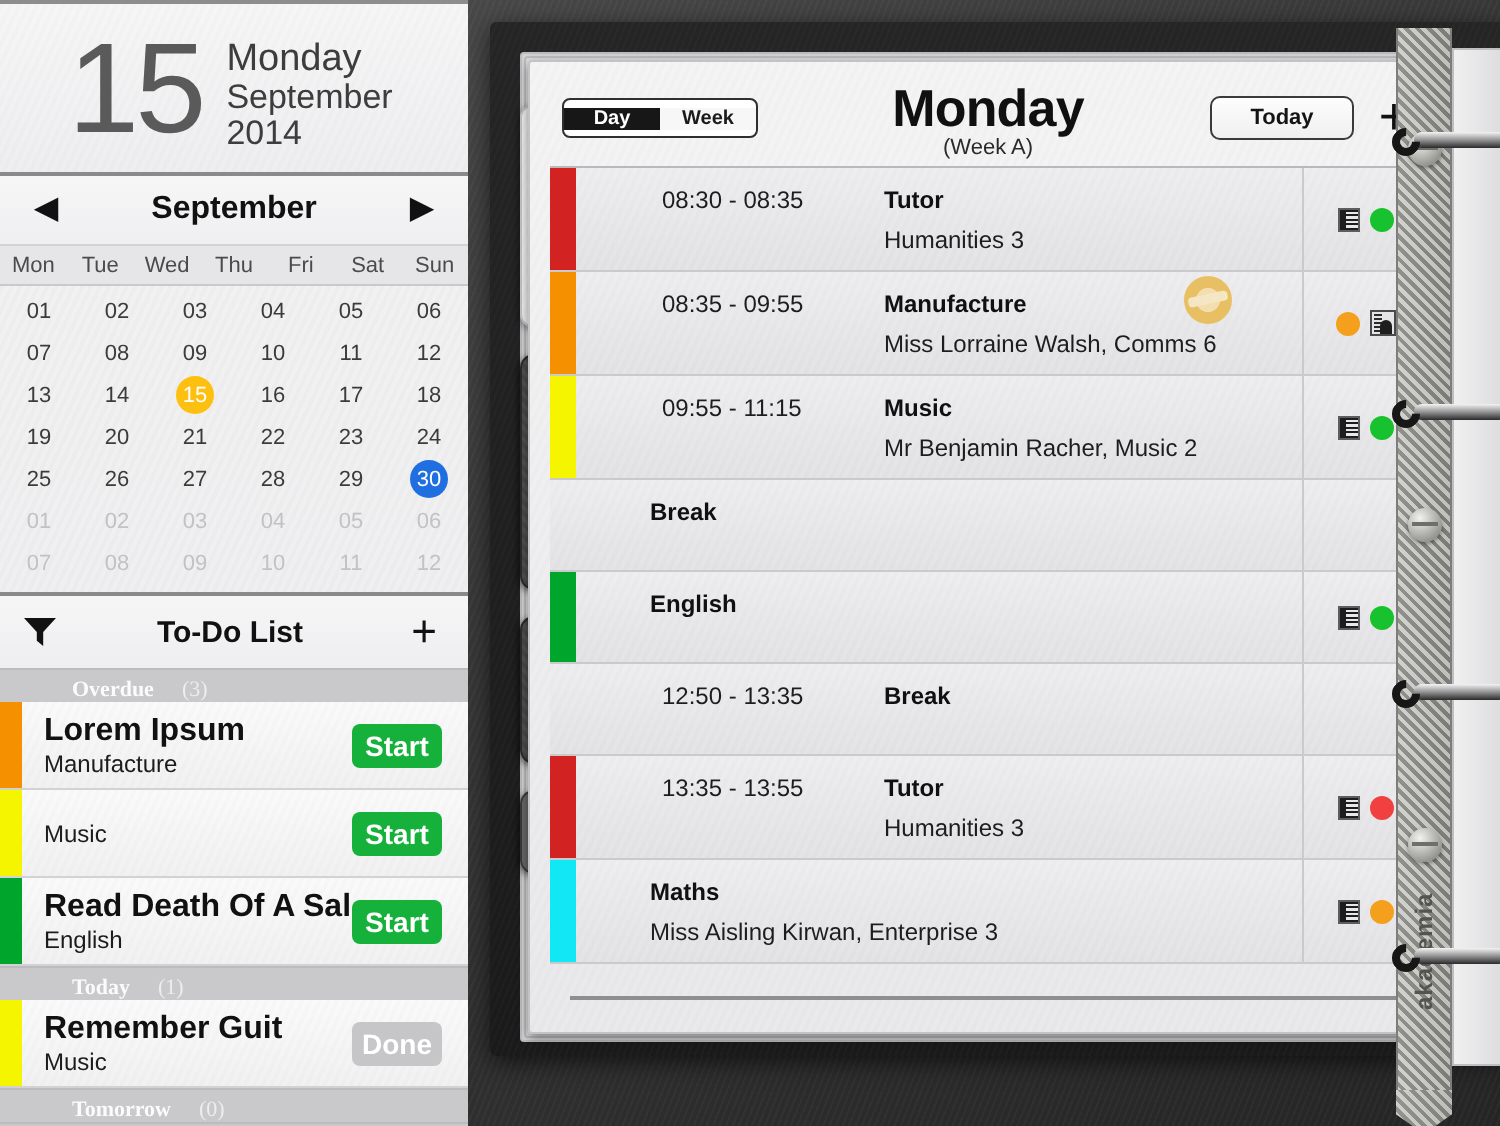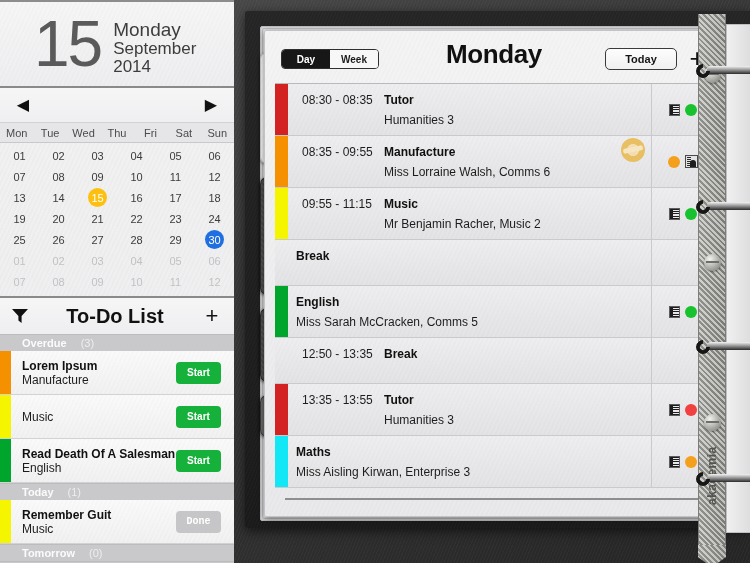--- a/index.html
+++ b/index.html
@@ -58,48 +58,49 @@
     font-size:11px;
   }
   .cal-cell .pill.today{ background:#fdc010; color:#fff; }
   .cal-cell .pill.sel{ background:#1f6fe0; color:#fff; }
 
   
   #todo-header{
     height:36px; display:flex; align-items:center; padding:0 12px;
     background:linear-gradient(#f6f6f7,#eeeef0);
   }
-  #todo-title{ flex:1; text-align:center; font-size:20px; font-weight:bold; color:#111; }
+  #todo-title{ flex:1; text-align:center; font-size:15px; font-weight:bold; color:#111; }
   #filter-icon svg{ display:block; }
   #todo-add{ font-size:22px; color:#111; line-height:20px; width:20px; text-align:center; font-weight:300;}
   #todo-list{ }
   .todo-group{
-    height:17px; background:#c9c9cb; display:flex; align-items:center; padding-left:22px;
+    height:17px; background:#c9c9cb; display:flex; align-items:flex-end; padding-left:36px;
     border-top:1px solid #bcbcbe;
+    font-family:Liberation Serif, serif;
   }
   .todo-group .g-name{ font-size:11px; color:#fbfbfb; font-weight:bold; }
   .todo-group .g-count{ font-size:11px; color:#ededed; margin-left:14px; }
   .todo-row{
     height:44px; display:flex; align-items:center; position:relative;
     background:
       repeating-linear-gradient(115deg, rgba(0,0,0,0.012) 0 2px, rgba(255,255,255,0.02) 2px 4px),
       linear-gradient(#fafafa,#f1f1f2);
     border-bottom:1px solid #d2d2d4;
   }
   .todo-color{ position:absolute; left:0; top:0; bottom:0; width:11px; }
   .todo-texts{ margin-left:22px; flex:1; overflow:hidden; }
-  .todo-name{ font-size:12px; font-weight:bold; color:#111; white-space:nowrap; overflow:hidden; }
+  .todo-name{ font-size:16px; font-weight:bold; color:#111; white-space:nowrap; overflow:hidden; }
   .todo-sub{ font-size:12px; color:#1c1c1c; }
   .todo-btn{
     width:45px; height:22px; border-radius:4px; margin-right:13px;
     display:flex; align-items:center; justify-content:center;
-    font-size:10px; font-weight:bold; color:#fff;
+    font-size:14px; font-weight:bold; color:#fff;
   }
   .todo-btn.start{ background:#16b13b; }
-  .todo-btn.done{ background:#c6c6c8;font-family:Liberation Mono, monospace; }
+  .todo-btn.done{ background:#c6c6c8; }
 
   
   #desk{
     position:absolute; left:234px; top:0; width:516px; height:563px;
     background:
       repeating-linear-gradient(112deg, rgba(255,255,255,0.022) 0 1px, rgba(0,0,0,0.03) 1px 3px),
       linear-gradient(150deg,#4a4a4a 0%,#3a3a3a 35%,#2e2e2e 70%,#262626 100%);
     overflow:hidden;
   }
   
@@ -161,20 +162,21 @@
     display:flex;align-items:center;justify-content:center;
     box-shadow:-1px 1px 3px rgba(0,0,0,.5);
   }
 
   
   #page-top{ height:52px; position:relative; }
   #seg-control{
     position:absolute; left:16px; top:18px; width:98px; height:20px;
     border:1px solid #2f2f2f; border-radius:4px; overflow:hidden; display:flex;
     background:#fff;
+    align-items:center;
   }
   .seg{
     flex:1; display:flex; align-items:center; justify-content:center;
     font-size:10px; font-weight:bold;
   }
   .seg.on{ background:#171717; color:#fff; }
   .seg.off{ background:#f7f7f7; color:#1b1b1b; }
   #page-title{
     position:absolute; left:0; right:0; top:8px; text-align:center;
     font-size:26px; font-weight:bold; color:#101010; letter-spacing:-.4px;
@@ -196,20 +198,21 @@
     font-size:26px; font-weight:300; color:#111; line-height:24px;
   }
 
   #table-wrap{ position:absolute; left:10px; right:10px; top:52px; bottom:30px; }
   .tt-row{
     display:flex; position:relative; min-height:46px;
     border-bottom:1px solid #cacacc;
     background:
       repeating-linear-gradient(115deg, rgba(0,0,0,0.01) 0 2px, rgba(255,255,255,0.02) 2px 4px),
       linear-gradient(#eeeef0,#e3e3e5);
+    gap: 29px;
   }
   .tt-row:first-child{ border-top:1px solid #b9b9bb; }
   .tt-color{ width:13px; flex:0 0 13px; }
   .tt-time{
     flex:0 0 88px; font-size:12px; color:#1d1d1d; padding:9px 0 0 14px; white-space:nowrap;
   }
   .tt-main{ flex:1; padding:9px 0 8px 8px; position:relative; }
   .tt-subject{ font-size:12px; font-weight:bold; color:#101010; }
   .tt-detail{ font-size:12px; color:#1d1d1d; margin-top:6px; }
   .tt-icons{
@@ -307,20 +310,21 @@
     <div id="date-words">
       <div id="weekday-name">Monday</div>
       <div id="month-year">September 2014</div>
     </div>
   </div>
 
   <div class="lp-section-sep"></div>
 
   <div id="cal-nav">
     <div class="cal-arrow">◀</div>
+    <div id="cal-month-label">September</div>
     <div class="cal-arrow">▶</div>
   </div>
 
   <div id="cal-weekdays">
       <div>Mon</div>
       <div>Tue</div>
       <div>Wed</div>
       <div>Thu</div>
       <div>Fri</div>
       <div>Sat</div>
@@ -542,20 +546,21 @@
       </div>
     </div>
 
   <div id="page">
     <div id="page-top">
       <div id="seg-control">
           <div class="seg on">Day</div>
           <div class="seg off">Week</div>
         </div>
       <div id="page-title">Monday</div>
+      <div id="page-subtitle">(Week A)</div>
       <div id="today-btn">Today</div>
       <div id="add-btn">+</div>
     </div>
     <div id="table-wrap">
         <div class="tt-row">
           <div class="tt-color" style="background: rgb(211, 34, 34);"></div>
           <div class="tt-time">08:30 - 08:35</div>
           <div class="tt-main">
             <div class="tt-subject">Tutor</div>
             <div class="tt-detail">Humanities 3</div>
@@ -594,21 +599,20 @@
           <div class="tt-color" style="background: transparent;"></div>
           <div class="tt-main">
             <div class="tt-subject">Break</div>
           </div>
           <div class="tt-icons"></div>
         </div>
         <div class="tt-row">
           <div class="tt-color" style="background: rgb(0, 165, 43);"></div>
           <div class="tt-main">
             <div class="tt-subject">English</div>
-            <div class="tt-detail">Miss Sarah McCracken, Comms 5</div>
           </div>
           <div class="tt-icons">
             <span class="list-icon"></span>
             <span class="dot" style="background: rgb(24, 194, 46);"></span>
           </div>
         </div>
         <div class="tt-row">
           <div class="tt-color" style="background: transparent;"></div>
           <div class="tt-time">12:50 - 13:35</div>
           <div class="tt-main">

